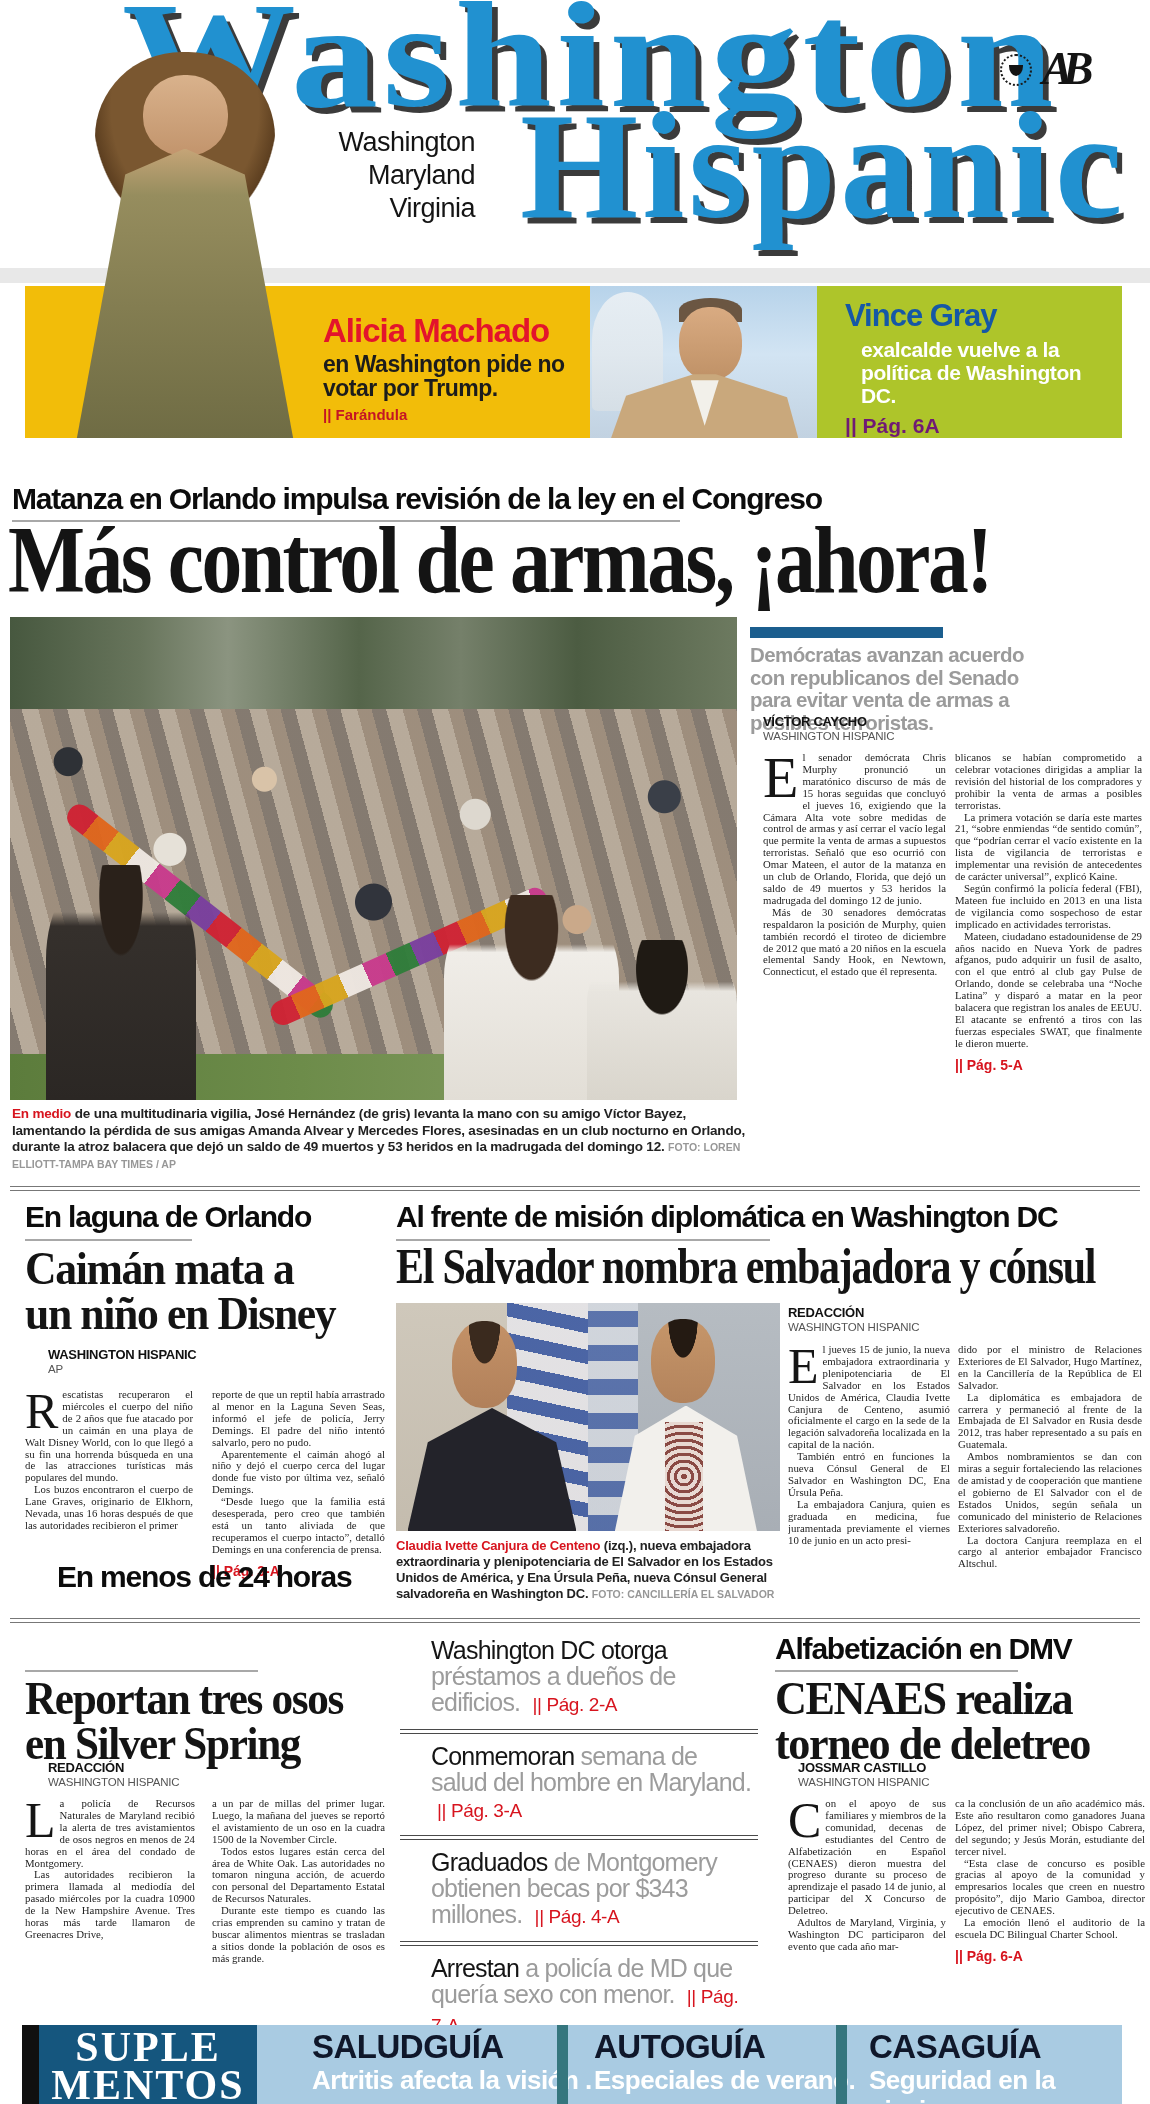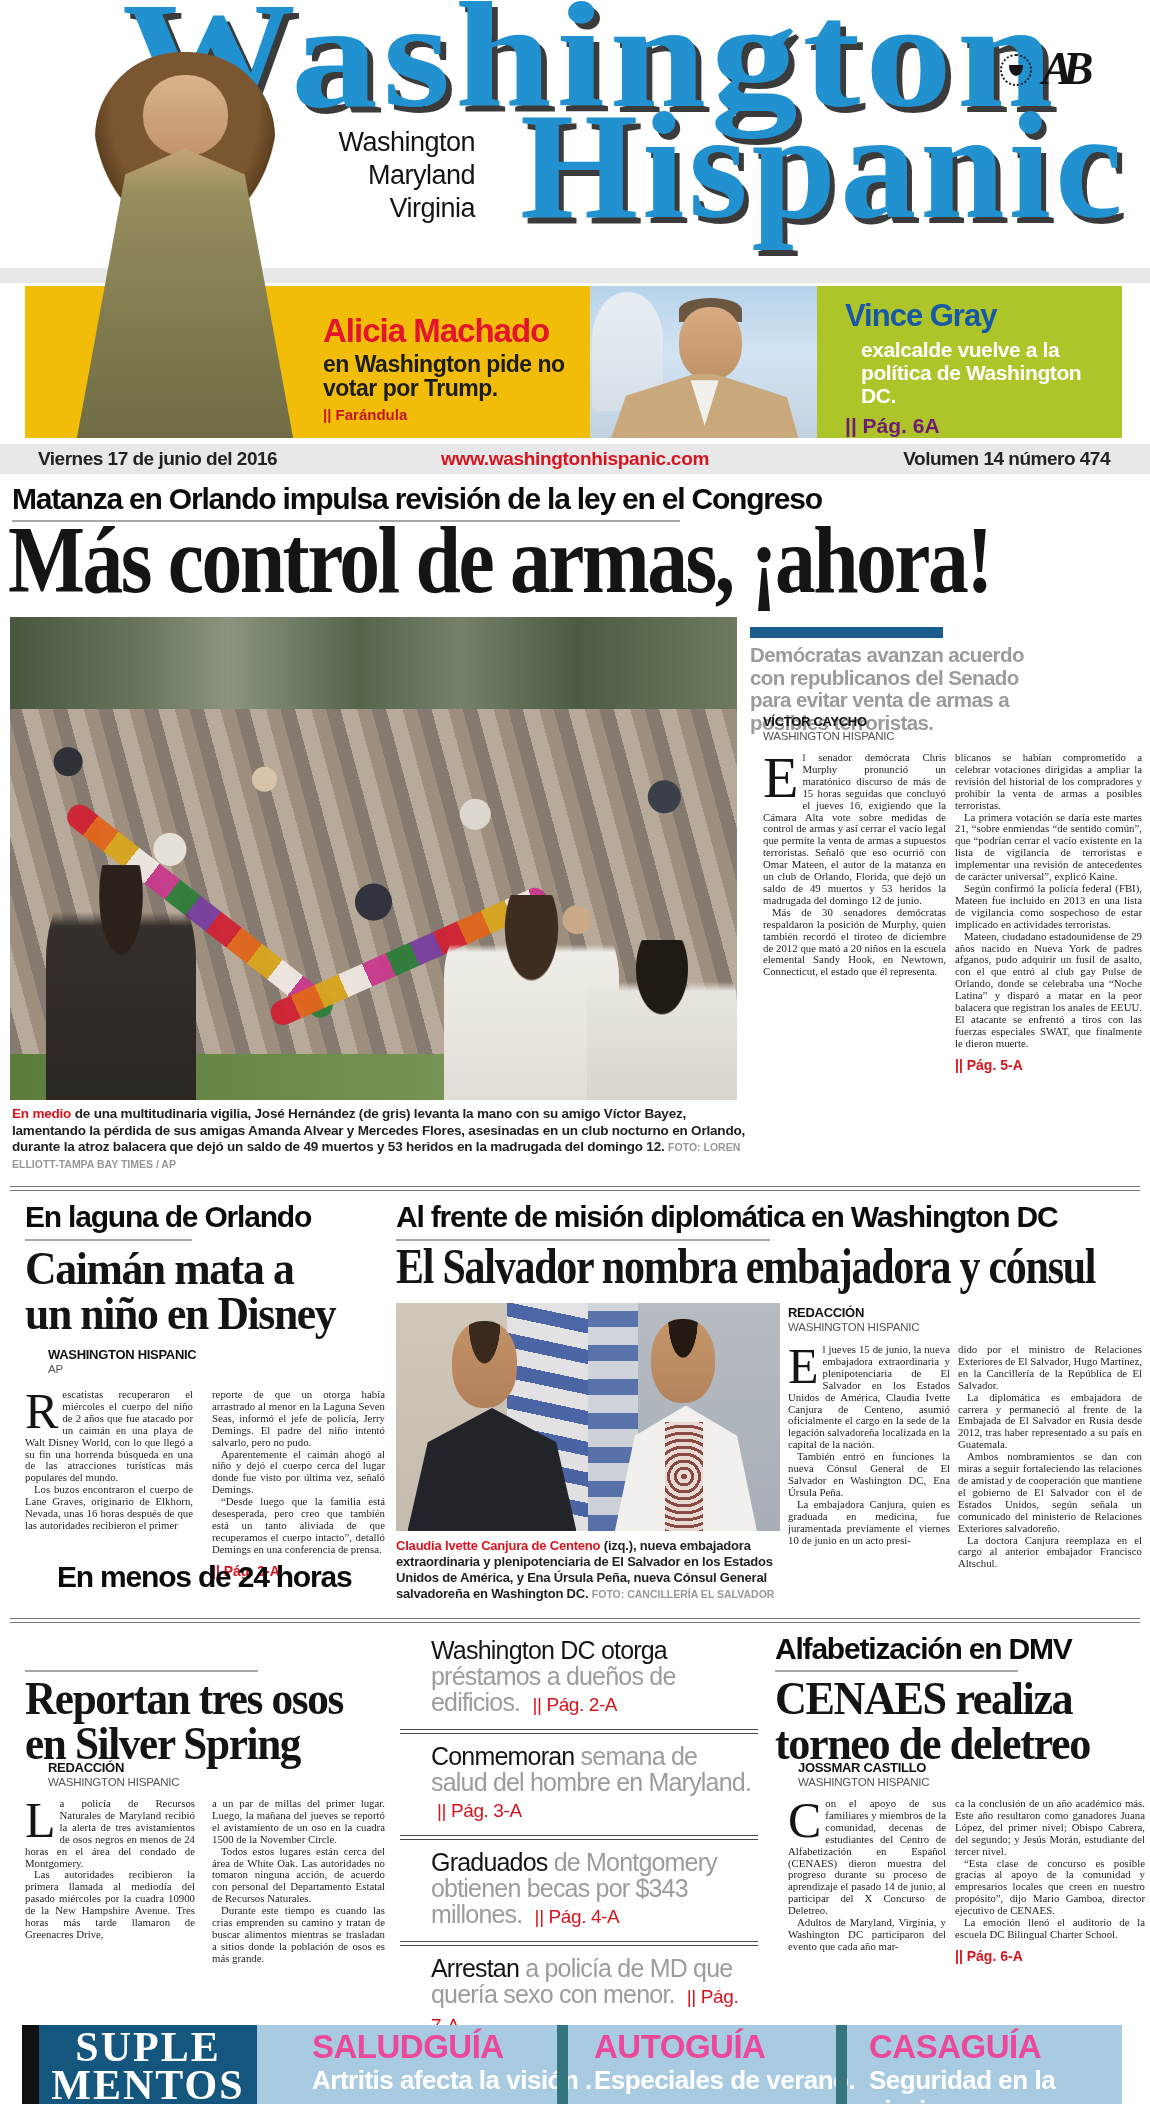--- a/index.html
+++ b/index.html
@@ -157,21 +157,21 @@
   
   .f-black { position:absolute; left:22px; top:2025px; width:17px; height:79px; background:#101010; }
   .f-navy { position:absolute; left:39px; top:2025px; width:218px; height:79px; background:#15567E;
     color:#fff; font-family:"Liberation Serif",serif; font-weight:700; font-size:42px; line-height:38px;
     text-align:center; letter-spacing:2px; padding-top:3px; }
   .f-light { position:absolute; left:257px; top:2025px; width:865px; height:79px; background:#A9CBE2; }
   .f-div { position:absolute; top:2025px; width:11px; height:79px; background:#35767E; }
   .fd1 { left:557px; } .fd2 { left:836px; }
   .f-sec { position:absolute; top:2029px; }
   .fs1 { left:312px; } .fs2 { left:594px; } .fs3 { left:869px; }
-  .f-title { font-size:33px; font-weight:700; color:#ec4899; letter-spacing:-.5px; line-height:36px; }
+  .f-title { font-size:33px; font-weight:700; color:#0f172a; letter-spacing:-.5px; line-height:36px; }
   .f-sub { font-size:26px; font-weight:600; color:#fff; letter-spacing:-.5px; line-height:30px; }
 </style>
 </head>
 <body>
 
 <div class="page">
 
   <div class="logo-line logo-w">Washington</div>
   <div class="logo-line logo-h">Hispanic</div>
   <div class="region">
@@ -200,25 +200,20 @@
     <div class="v-face"></div>
     <div class="v-coat"></div>
     <div class="v-shirt"></div>
   </div>
   <div class="teaser t-green">
     <div class="tg-title">Vince Gray</div>
     <div class="tg-body">exalcalde vuelve a la política de Washington DC.</div>
     <div class="tg-tag">|| Pág. 6A</div>
   </div>
 
-  <div class="datebar">
-    <span class="db-date">Viernes 17 de junio del 2016</span>
-    <span class="db-url">www.washingtonhispanic.com</span>
-    <span class="db-vol">Volumen 14  número 474</span>
-  </div>
 
   <div class="kicker" style="left:12px; top:482px;">Matanza en Orlando impulsa revisión de la ley en el Congreso</div>
   <div class="krule" style="left:12px; top:520px; width:668px;"></div>
   <h1 class="headline-main">Más control de armas, ¡ahora!</h1>
 
   <div class="ph vigil">
     <div class="vg-top"></div>
     <div class="vg-crowd"></div>
     <div class="vg-grass"></div>
     <div class="chain vg-chain1"></div>
@@ -261,21 +256,21 @@
   </div>
   <div class="byline" style="left:48px; top:1347px;">
     <div class="by-name">WASHINGTON HISPANIC</div>
     <div class="by-org">AP</div>
   </div>
   <div class="col" style="left:25px; top:1389px; width:168px; height:222px;">
     <p><span class="dropcap dc-sm">R</span><span>escatistas recuperaron el miércoles el cuerpo del niño de 2 años que fue atacado por un caimán en una playa de Walt Disney World, con lo que llegó a su fin una horrenda búsqueda en una de las atracciones turísticas más populares del mundo.</span></p>
     <p>Los buzos encontraron el cuerpo de Lane Graves, originario de Elkhorn, Nevada, unas 16 horas después de que las autoridades recibieron el primer</p>
   </div>
   <div class="col" style="left:212px; top:1389px; width:173px; height:225px;">
-    <p>reporte de que un otorga había arrastrado al menor en la Laguna Seven Seas, informó el jefe de policía, Jerry Demings. El padre del niño intentó salvarlo, pero no pudo.</p>
+    <p>reporte de que un reptil había arrastrado al menor en la Laguna Seven Seas, informó el jefe de policía, Jerry Demings. El padre del niño intentó salvarlo, pero no pudo.</p>
     <p>Aparentemente el caimán ahogó al niño y dejó el cuerpo cerca del lugar donde fue visto por última vez, señaló Demings.</p>
     <p>“Desde luego que la familia está desesperada, pero creo que también está un tanto aliviada de que recuperamos el cuerpo intacto”, detalló Demings en una conferencia de prensa.</p>
     <div class="pageref">|| Pág. 3-A</div>
   </div>
 
   <div class="kicker" style="left:396px; top:1200px;">Al frente de misión diplomática en Washington DC</div>
   <div class="krule" style="left:396px; top:1239px; width:374px;"></div>
   <div class="h2" style="left:396px; top:1244px; font-size:50px; transform:scaleX(.84);">El Salvador nombra embajadora y cónsul</div>
   <div class="ph salfoto">
     <div class="sp-left">

